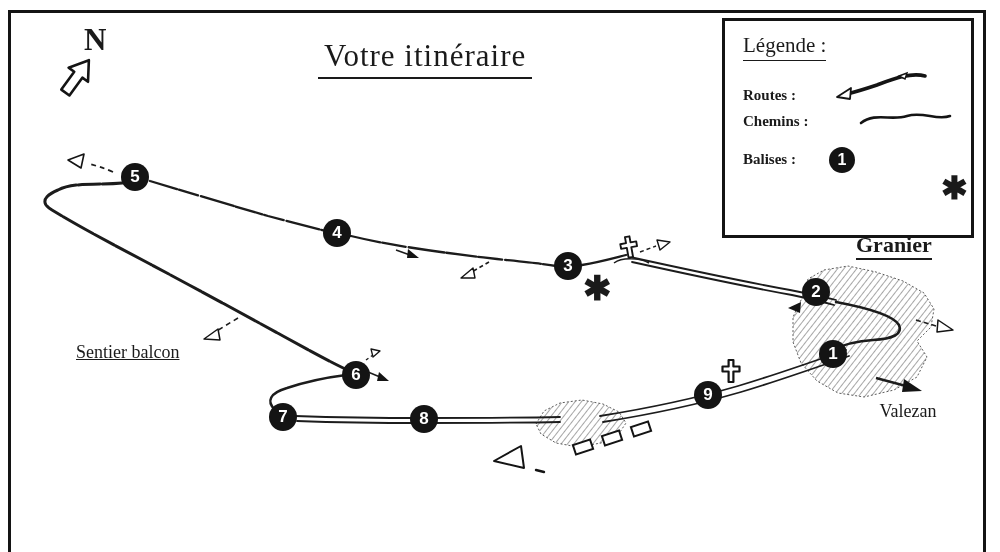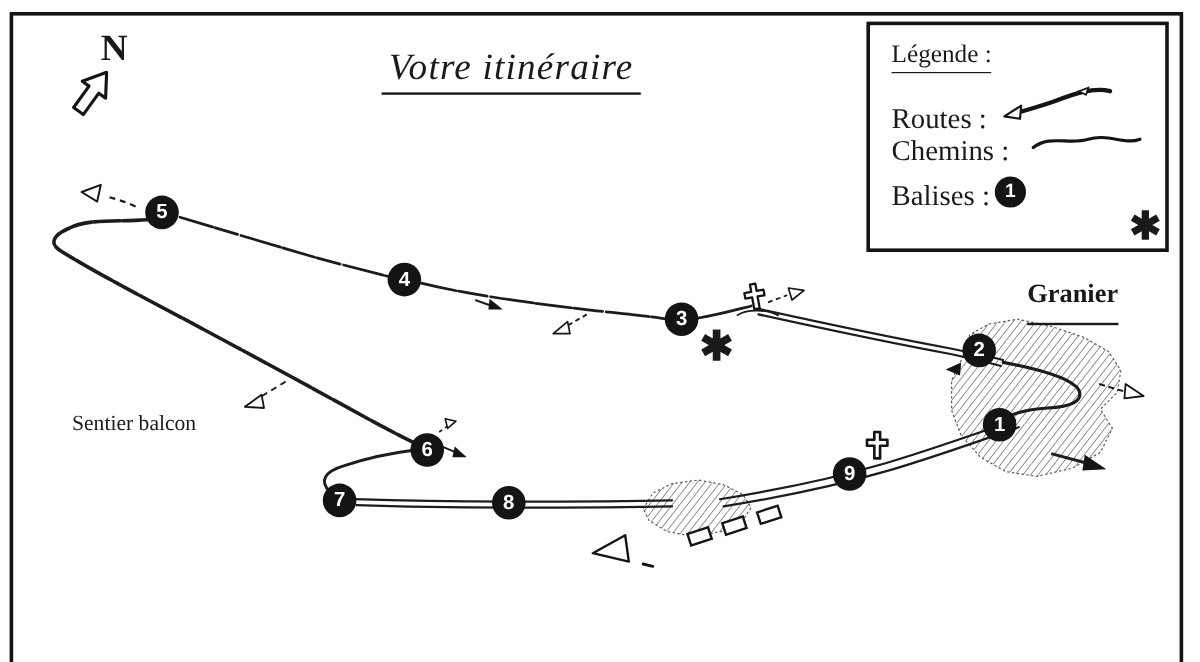--- a/index.html
+++ b/index.html
@@ -5,51 +5,51 @@
   html,body{margin:0;padding:0;background:#e8e8e8;}
   #stage{
     position:relative;width:1000px;height:552px;background:#ffffff;
     overflow:hidden;font-family:"Liberation Serif",serif;color:#1a1a1a;
   }
   .frame{
     position:absolute;left:8px;top:10px;width:978px;height:560px;
     border:3px solid #141414;box-sizing:border-box;pointer-events:none;
   }
   .map-title{
-    position:absolute;left:318px;top:38px;font-size:31px;font-style:italic;
+    position:absolute;left:318px;top:38px;font-size:31px;
     letter-spacing:1px;border-bottom:2px solid #1a1a1a;padding:0 6px 3px 6px;
     white-space:nowrap;
   }
   .north-n{position:absolute;left:84px;top:22px;font-size:31px;font-weight:bold;}
   .legend-box{
-    position:absolute;left:722px;top:18px;width:252px;height:192px;
+    position:absolute;left:722px;top:18px;width:252px;height:220px;
     border:3px solid #141414;box-sizing:border-box;background:#fff;
   }
   .legend-heading{
     position:absolute;left:18px;top:12px;font-size:21px;
     border-bottom:1.5px solid #1a1a1a;padding-bottom:2px;white-space:nowrap;
   }
-  .legend-row-label{position:absolute;font-size:24px;white-space:nowrap;}
+  .legend-row-label{position:absolute;font-size:15px;white-space:nowrap;font-weight:bold;}
   .legend-balise{
     position:absolute;left:104px;top:126px;width:26px;height:26px;border-radius:50%;
     background:#141414;color:#fff;font-size:16px;font-weight:bold;
     display:flex;align-items:center;justify-content:center;
     font-family:"Liberation Sans",sans-serif;
   }
   .legend-asterisk{position:absolute;left:216px;top:148px;font-size:32px;font-weight:bold;}
   .balise{
     position:absolute;width:28px;height:28px;border-radius:50%;background:#141414;
     color:#fff;font-size:17px;font-weight:bold;display:flex;align-items:center;
     justify-content:center;font-family:"Liberation Sans",sans-serif;z-index:5;
   }
   .map-label{position:absolute;font-size:18px;white-space:nowrap;z-index:4;}
   .map-label.center{text-align:center;white-space:normal;}
   .place-name{
     position:absolute;font-size:22px;font-weight:bold;white-space:nowrap;
-    border-bottom:2px solid #1a1a1a;padding-bottom:11px;z-index:4;
+    border-bottom:2px solid #1a1a1a;padding-bottom:0;z-index:4;
   }
   .map-asterisk{position:absolute;left:583px;top:268px;font-size:34px;font-weight:bold;z-index:4;}
   svg.mapart{position:absolute;left:0;top:0;z-index:2;}
 </style>
 </head>
 <body>
 
 <div id="stage">
 
   <svg class="mapart" width="1000" height="552" viewBox="0 0 1000 552">
@@ -180,18 +180,19 @@
   <div class="balise" style="left:802px;top:278px;">2</div>
   <div class="balise" style="left:554px;top:252px;">3</div>
   <div class="balise" style="left:323px;top:219px;">4</div>
   <div class="balise" style="left:121px;top:163px;">5</div>
   <div class="balise" style="left:342px;top:361px;">6</div>
   <div class="balise" style="left:269px;top:403px;">7</div>
   <div class="balise" style="left:410px;top:405px;">8</div>
   <div class="balise" style="left:694px;top:381px;">9</div>
 
   <div class="place-name" style="left:856px;top:232px;">Granier</div>
-  <div class="map-label" style="left:60px;top:342px;">Sentier balcon</div>
+  <div class="map-label" style="left:76px;top:342px;text-decoration:underline;">Sentier balcon</div>
   <div class="map-label center" style="left:818px;top:401px;width:180px;line-height:21px;">
+    <div>Valezan</div>
   </div>
   <div class="map-asterisk">✱</div>
 
 </div>
 
 </body></html>

